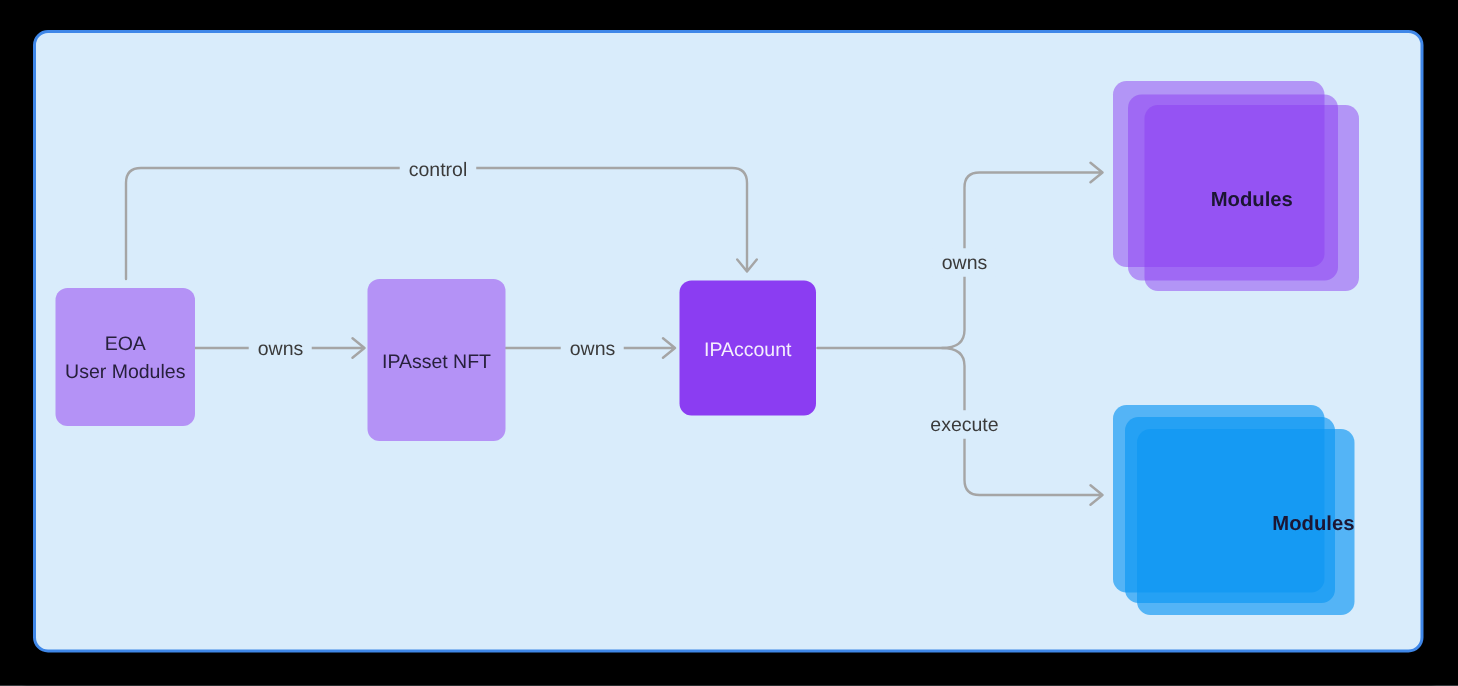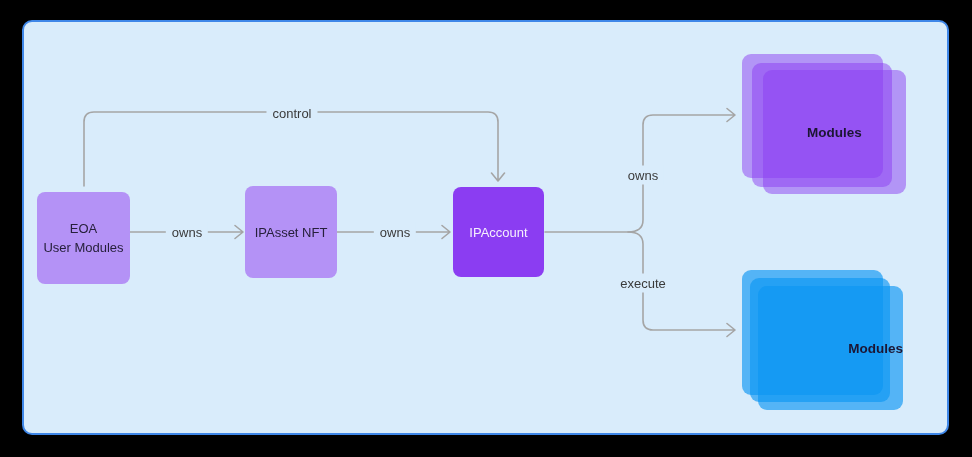--- a/index.html
+++ b/index.html
@@ -74,21 +74,21 @@
   <div class="edge-label" style="left:187px;top:232px;">owns</div>
   <div class="edge-label" style="left:395px;top:232px;">owns</div>
   <div class="edge-label" style="left:643px;top:175px;">owns</div>
   <div class="edge-label" style="left:643px;top:283px;">execute</div>
 
   <div class="node light" style="left:37px;top:192px;width:93px;height:92px;">
     <span>EOA</span>
     <span>User Modules</span>
   </div>
 
-  <div class="node light" style="left:245px;top:186px;width:92px;height:92px;">
+  <div class="node light" style="left:245px;top:186px;width:92px;height:108px;">
     <span>IPAsset NFT</span>
   </div>
 
   <div class="node accent" style="left:453px;top:187px;width:91px;height:90px;">
     <span>IPAccount</span>
   </div>
 
   <div>
     <div class="layer purple" style="left:742px;top:54px;width:141px;height:124px;"></div>
     <div class="layer purple" style="left:752px;top:63px;width:140px;height:124px;"></div>

